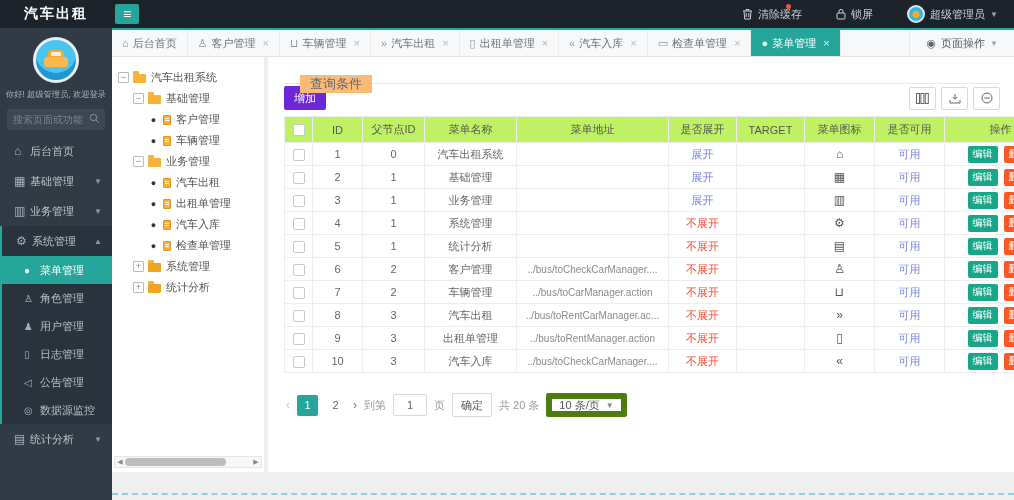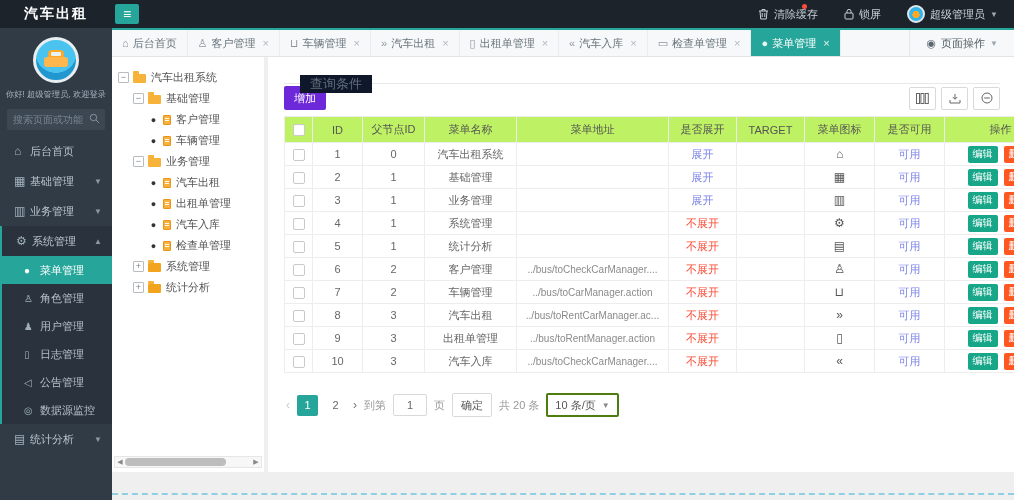--- a/index.html
+++ b/index.html
@@ -4,21 +4,21 @@
 <style>
   *{margin:0;padding:0;box-sizing:border-box;font-family:"Liberation Sans","DejaVu Sans",sans-serif;}
   html,body{width:1014px;height:500px;overflow:hidden;}
   body{background:#efefef;font-size:12px;color:#666;}
 
   
   .topbar{height:28px;background:#1c232b;display:flex;align-items:center;color:#c9d1d8;}
   .brand{width:112px;text-align:center;font-size:14px;font-weight:bold;color:#fff;letter-spacing:2px;}
   .hamburger{width:24px;height:20px;background:#26a69a;color:#fff;border:none;border-radius:2px;
     font-size:14px;line-height:18px;margin-left:3px;cursor:pointer;}
-  .topbar-right{margin-left:auto;display:flex;align-items:center;gap:26px;margin-right:16px;font-size:11px;}
+  .topbar-right{margin-left:auto;display:flex;align-items:center;gap:34px;margin-right:16px;font-size:11px;}
   .top-item{display:flex;align-items:center;gap:5px;position:relative;cursor:pointer;}
   .red-dot{position:absolute;top:-3px;left:44px;width:5px;height:5px;background:#ff4c3b;border-radius:50%;}
   .mini-avatar{width:18px;height:18px;border-radius:50%;border:2px solid #dfe7ec;
     background:radial-gradient(circle at 50% 55%,#ffa726 0 34%,#33b5e8 35%);}
   .caret{font-size:8px;color:#9aa7b0;}
   .tb-icon{display:inline-flex;}
 
   
   .app{display:flex;height:472px;}
   .rightcol{flex:1;display:flex;flex-direction:column;min-width:0;}
@@ -73,21 +73,21 @@
   .tree-label{color:#555;}
   .tree-hscroll{position:absolute;left:2px;right:2px;bottom:4px;height:12px;display:flex;align-items:center;background:#f7f7f7;border:1px solid #e6e6e6;}
   .hs-arrow{width:10px;font-size:7px;color:#888;text-align:center;cursor:pointer;}
   .hs-track{flex:1;height:8px;position:relative;}
   .hs-thumb{position:absolute;left:0;top:0;height:8px;width:80%;background:#bdbdbd;border-radius:4px;cursor:grab;}
 
   .main-panel{flex:1;background:#fff;margin-left:4px;padding:6px 14px 0 16px;min-width:0;overflow:hidden;}
 
   
   .fieldset{border-top:1px solid #e9e9e9;margin-top:20px;position:relative;}
-  .legend{position:absolute;top:-9px;left:16px;background:#0f172a;padding:0 10px;font-size:13px;color:#5f6d7a;}
+  .legend{position:absolute;top:-9px;left:16px;background:#fdba74;padding:0 10px;font-size:13px;color:#5f6d7a;}
   .query-row{display:flex;align-items:center;margin:22px 0 14px 4px;}
   .q-label{font-size:11px;color:#666;margin-right:8px;}
   .q-input{width:108px;height:26px;border:1px solid #dcdcdc;border-radius:2px;padding:0 6px;font-size:11px;outline:none;}
   .btn{border:none;border-radius:2px;color:#fff;font-size:12px;cursor:pointer;display:inline-flex;align-items:center;gap:4px;justify-content:center;}
   .btn-search{background:#1e9fff;height:28px;padding:0 14px;margin-left:22px;}
   .btn-reset{background:#ffb800;height:28px;padding:0 14px;margin-left:12px;}
 
   
   .table-toolbar{display:flex;align-items:center;margin:2px 0 6px;}
   .btn-add{background:#6d28d9;height:24px;padding:0 10px;font-size:11px;}
@@ -109,21 +109,21 @@
   .mini-del{background:#ff5722;}
 
   
   .pagination{display:flex;align-items:center;gap:7px;margin:20px 0 0 2px;font-size:11px;color:#999;}
   .pg-prev{color:#ccc;cursor:default;font-size:12px;}
   .pg-next{color:#777;cursor:pointer;font-size:12px;}
   .pg-num{min-width:21px;height:21px;line-height:21px;text-align:center;border-radius:2px;cursor:pointer;color:#666;}
   .pg-num.active{background:#26a69a;color:#fff;cursor:default;}
   .pg-input{width:34px;height:22px;border:1px solid #d9d9d9;border-radius:2px;text-align:center;font-size:11px;outline:none;color:#666;}
   .pg-confirm{height:24px;padding:0 8px;background:#fff;border:1px solid #d9d9d9;border-radius:2px;color:#555;font-size:11px;cursor:pointer;}
-  .pg-select{height:24px;border:2px solid #4d7c0f;border-radius:2px;background:#fff;color:#555;display:inline-flex;
+  .pg-select{height:24px;border:6px solid #4d7c0f;border-radius:2px;background:#fff;color:#555;display:inline-flex;
     align-items:center;gap:6px;padding:0 7px;cursor:pointer;}
   .pg-select .caret{color:#888;}
 
   
   .bottom-strip{height:28px;background:#efefef;position:relative;}
   .dashline{position:absolute;left:0;right:0;bottom:5px;border-top:2px dashed #8fcfe4;}
 
   svg{display:block;}
 </style>
 </head>

